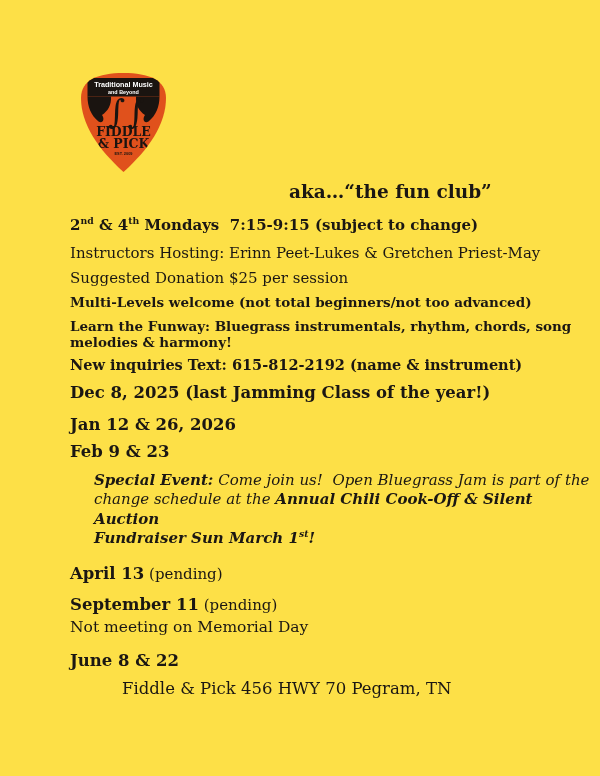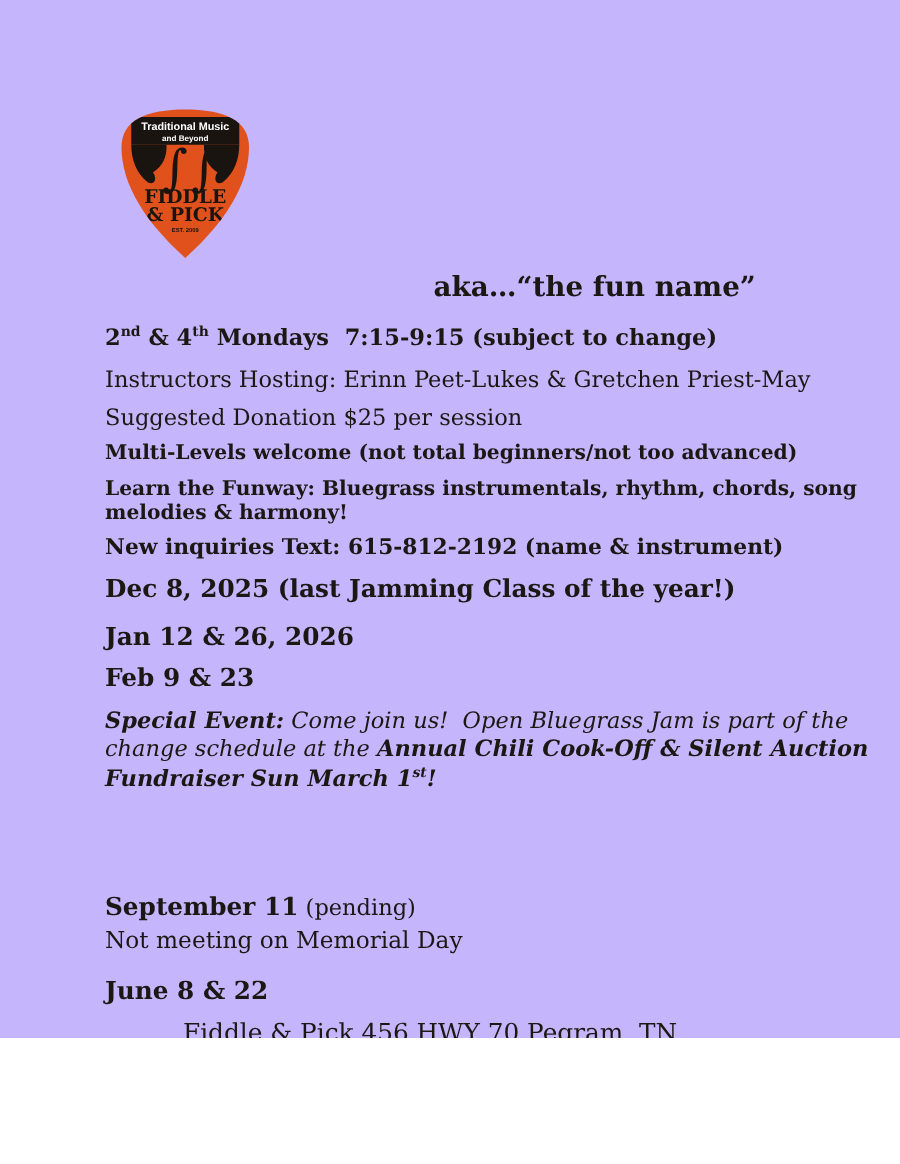--- a/index.html
+++ b/index.html
@@ -1,32 +1,32 @@
 <!DOCTYPE html>
 <html><head>
 <meta charset="utf-8">
 <style>
   html,body{margin:0;padding:0;background:#ffffff;}
   .page{
     position:relative;
-    width:600px;height:692px;
-    background:#c4b5fd;
+    width:600px;height:776px;
+    background:#fde047;
     font-family:"DejaVu Serif", serif;
     color:#1b1713;
     overflow:hidden;
   }
   .ln{position:absolute;left:70px;white-space:pre-wrap;line-height:1.15;}
   .b  {font-weight:bold;}
   .reg15{font-size:15px;}
   .bold15{font-size:15px;font-weight:bold;}
   .bold13{font-size:13.5px;font-weight:bold;}
   .bold14{font-size:14.5px;font-weight:bold;}
   .bold16{font-size:16.5px;font-weight:bold;}
   .reg16{font-size:16.5px;}
-  .ital15{font-size:15px;font-style:italic;}
+  .ital15{font-size:15px;font-style:italic;margin-left:24px;}
   sup{font-size:0.62em;line-height:0;}
   .title{position:absolute;left:163px;top:147px;font-size:18.5px;font-weight:bold;}
   .subtitle{position:absolute;left:289px;top:181px;font-size:18.5px;font-weight:bold;}
   .logo{position:absolute;left:75px;top:68px;width:97px;height:107px;}
   .pending{font-weight:normal;font-size:15px;}
 </style>
 </head>
 <body>
 
 <div class="page">
@@ -47,39 +47,40 @@
         <path fill="#1a1410" d="M84.5,28.5 L61,28.5 C60.5,37 64,43 70,47 C67,51 69,56 73.5,53.5 C81,47.5 84.5,38.5 84.5,28.5 Z"></path>
         <text x="33" y="55" font-family="DejaVu Serif, serif" font-size="33" fill="#1a1410">∫</text>
         <text x="52.5" y="55" font-family="DejaVu Serif, serif" font-size="33" fill="#1a1410">∫</text>
         <text x="48.5" y="67.5" text-anchor="middle" font-family="DejaVu Serif, serif" font-weight="bold" font-size="12.5" fill="#1a1410">FIDDLE</text>
         <text x="48.5" y="79.5" text-anchor="middle" font-family="DejaVu Serif, serif" font-weight="bold" font-size="12.5" fill="#1a1410">&amp; PICK</text>
         <text x="48.5" y="86.5" text-anchor="middle" font-family="Liberation Sans, sans-serif" font-weight="bold" font-size="3.9" fill="#1a1410">EST. 2009</text>
       </g>
     </svg>
   </div>
 
-  <div class="subtitle">aka…“the fun name”</div>
+  <div class="subtitle">aka…“the fun club”</div>
 
   <div class="ln bold15" style="top:217px"><span>2</span><sup>nd</sup><span> &amp; 4</span><sup>th</sup><span> Mondays  7:15-9:15 (subject to change)</span></div>
 
   <div class="ln reg15" style="top:245px">Instructors Hosting: Erinn Peet-Lukes &amp; Gretchen Priest-May</div>
   <div class="ln reg15" style="top:270px">Suggested Donation $25 per session</div>
   <div class="ln bold13" style="top:319px"><span>Learn the Funway: Bluegrass instrumentals, rhythm, chords, song</span><br><span>melodies &amp; harmony!</span></div>
 
   <div class="ln bold13" style="top:295px">Multi-Levels welcome (not total beginners/not too advanced)</div>
 
   <div class="ln bold14" style="top:357px">New inquiries Text: 615-812-2192 (name &amp; instrument)</div>
 
   <div class="ln bold16" style="top:384px">Dec 8, 2025 (last Jamming Class of the year!)</div>
   <div class="ln bold16" style="top:416px">Jan 12 &amp; 26, 2026</div>
   <div class="ln bold16" style="top:443px">Feb 9 &amp; 23</div>
 
   <div class="ln ital15" style="top:471px;line-height:19.3px;"><span class="b">Special Event:</span><span> Come join us!  Open Bluegrass Jam is part of the</span><br><span>change schedule at the </span><span class="b">Annual Chili Cook-Off &amp; Silent Auction</span><br><span class="b">Fundraiser Sun March 1</span><sup class="b">st</sup><span class="b">!</span></div>
 
 
+  <div class="ln bold16" style="top:565px"><span>April 13</span><span class="pending"> (pending)</span></div>
 
   <div class="ln bold16" style="top:596px"><span>September 11</span><span class="pending"> (pending)</span></div>
 
   <div class="ln reg15" style="top:619px;font-size:15.5px;">Not meeting on Memorial Day</div>
   <div class="ln bold16" style="top:652px">June 8 &amp; 22</div>
 
   <div class="ln reg16" style="top:680px;left:122px;">Fiddle &amp; Pick 456 HWY 70 Pegram, TN</div>
 
 </div>
 

